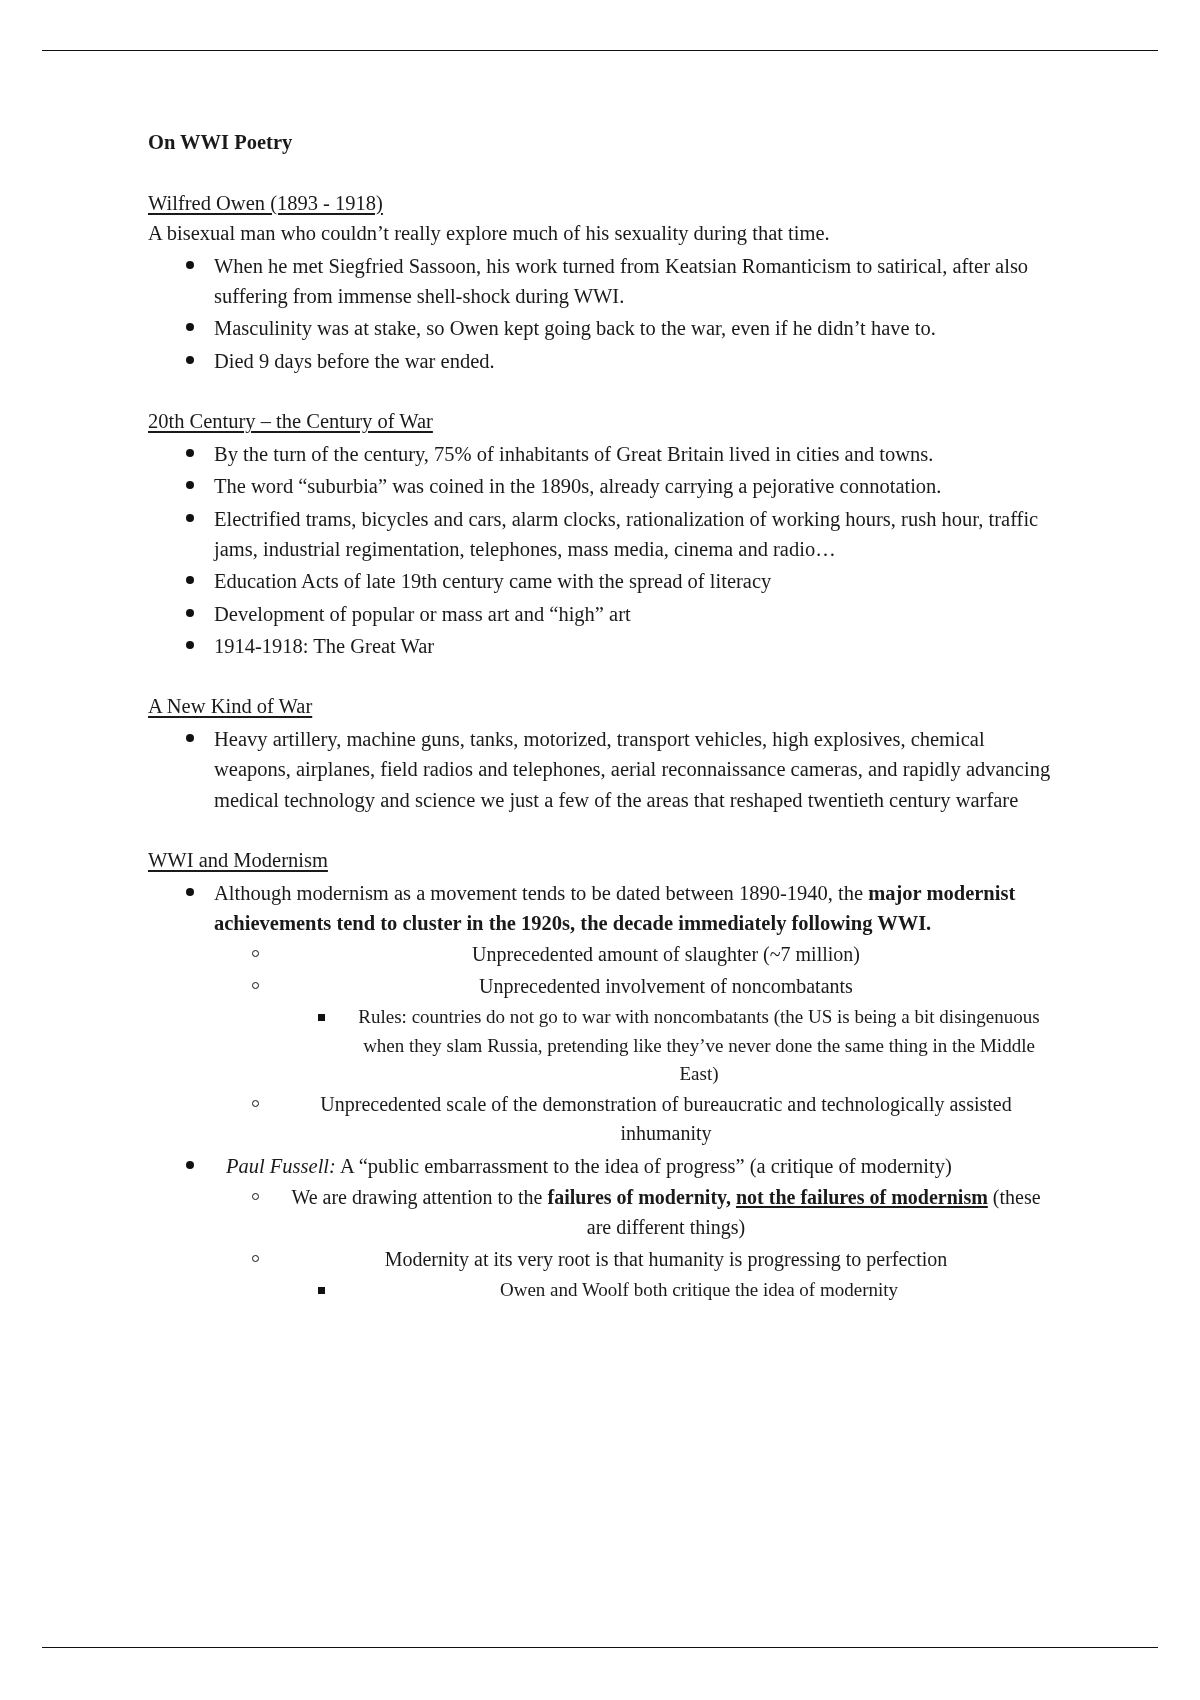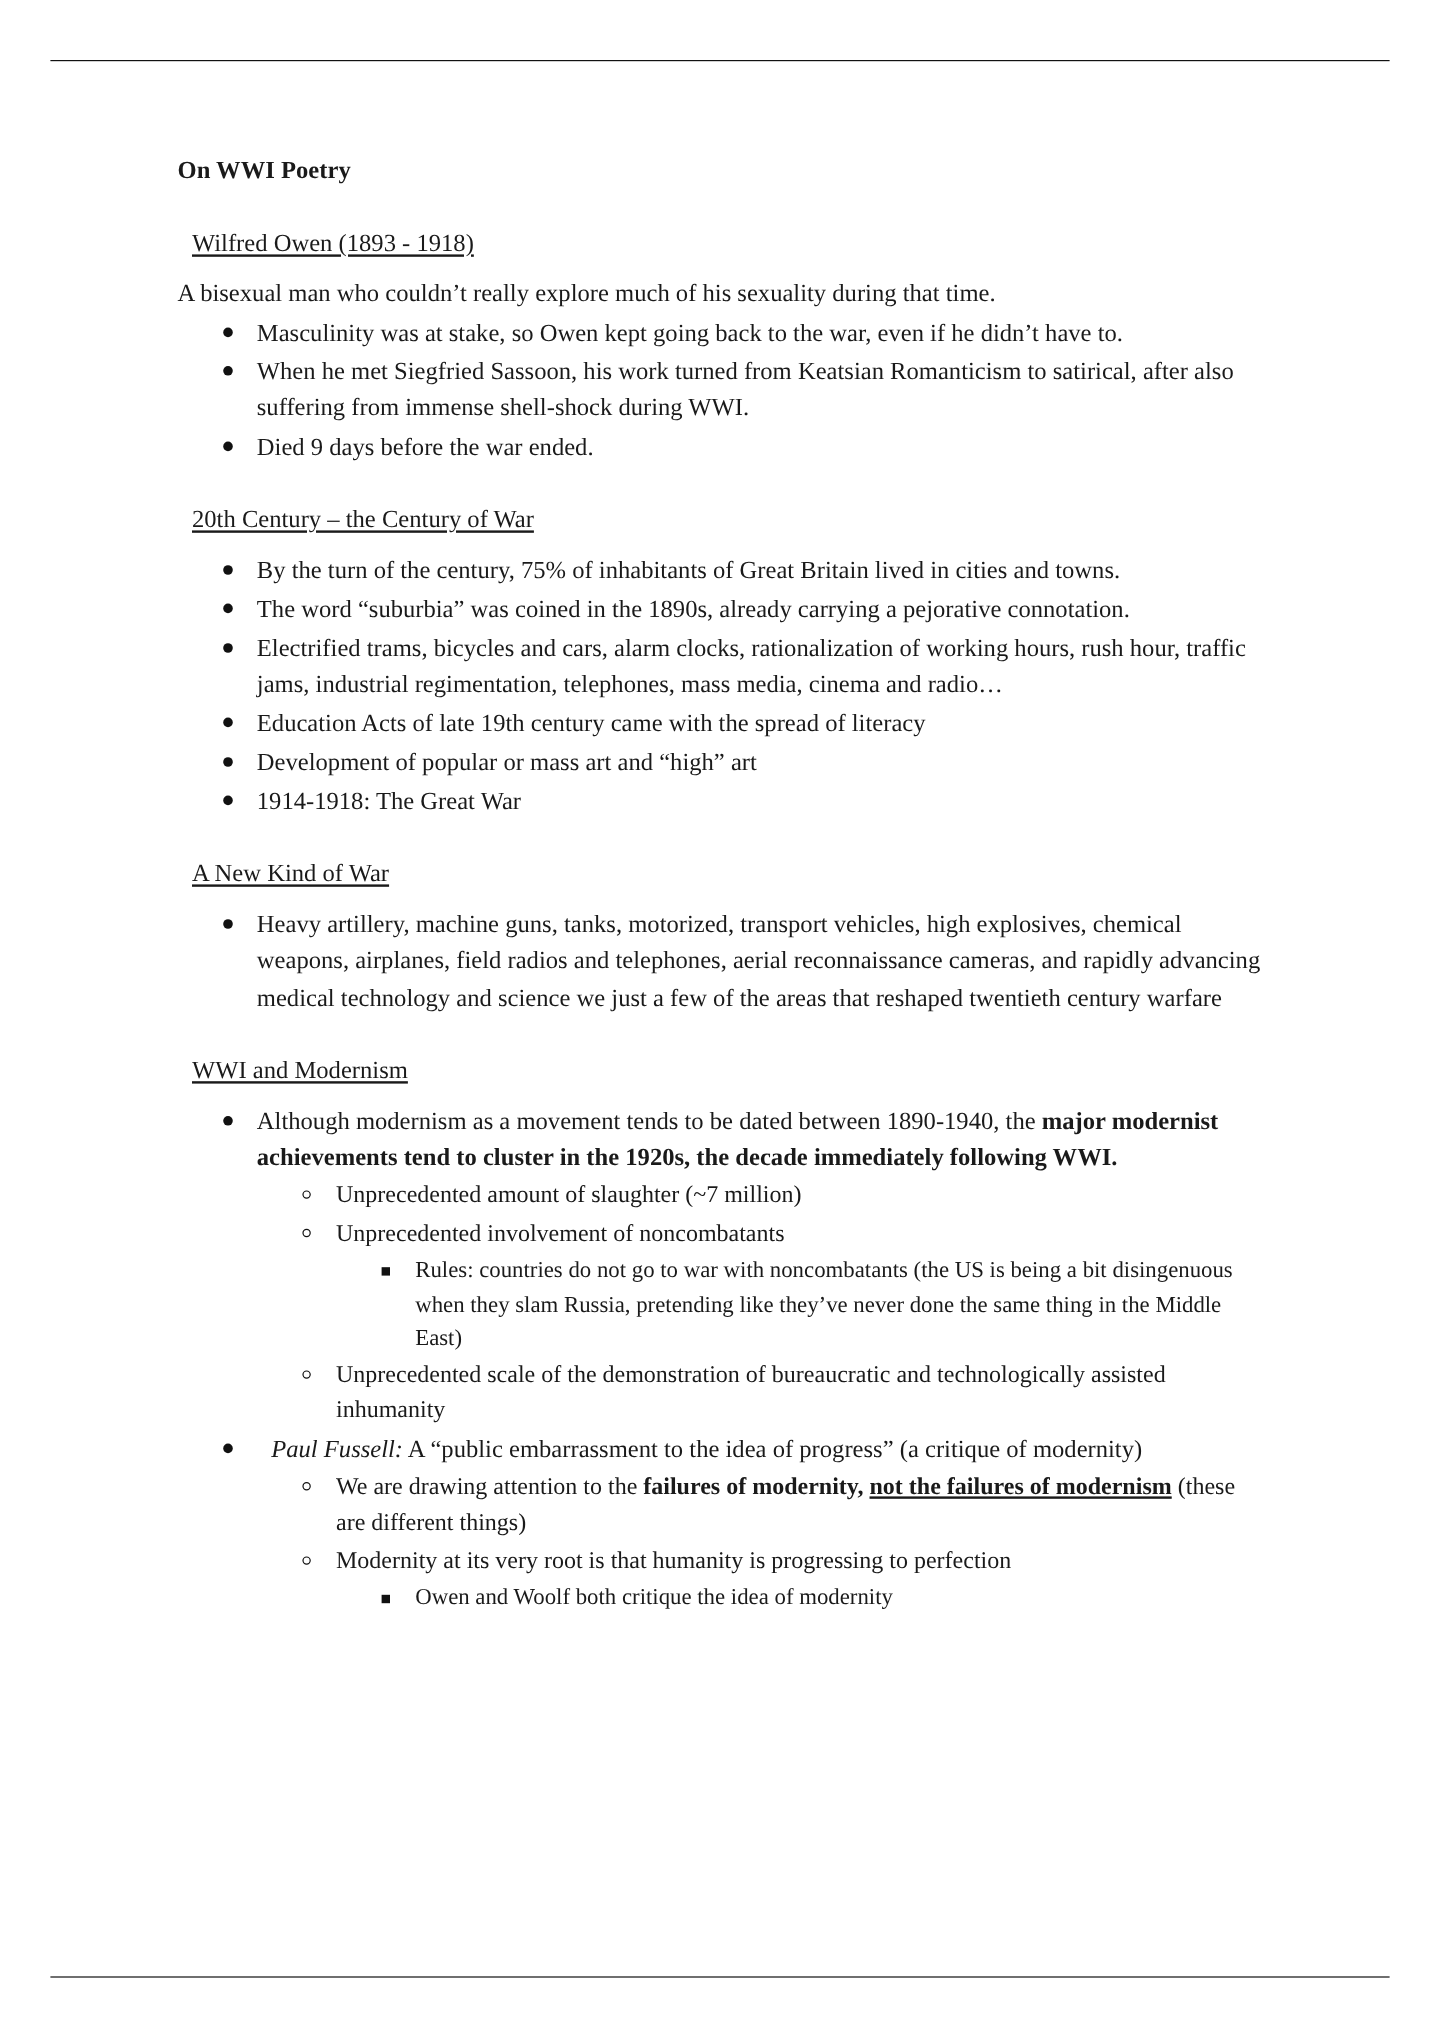--- a/index.html
+++ b/index.html
@@ -51,21 +51,21 @@
   }
 
   .section {
     margin-top: 30px;
   }
   .section-heading {
     font-size: 20.5px;
     text-decoration: underline;
     text-underline-offset: 3px;
     line-height: 1.5;
-    margin: 12px;
+    margin: 0;
   }
   .para {
     font-size: 20.5px;
     line-height: 1.48;
     margin: 0;
   }
 
   ul.lvl1, ul.lvl2, ul.lvl3 {
     margin: 0;
     padding: 0;
@@ -113,21 +113,21 @@
     margin-top: 2px;
   }
   ul.lvl3 > li > .bullet {
     position: absolute;
     left: 38px;
     top: 0.55em;
     width: 7px;
     height: 7px;
     background: #111;
   }
-  ul.lvl2, ul.lvl3 { margin-left: 0; }
+  ul.lvl2, ul.lvl3 { margin-left: 0; text-align: center; }
 
   b { font-weight: bold; }
   i { font-style: italic; margin-left: 12px; }
   .bu { font-weight: bold; text-decoration: underline; text-underline-offset: 2px; }
 </style>
 </head>
 <body>
 
 <div class="page">
 
@@ -135,22 +135,22 @@
   <div class="rule rule-bottom"></div>
 
   <div class="content">
 
     <p class="doc-title">On WWI Poetry</p>
 
     <div class="section">
       <p class="section-heading">Wilfred Owen (1893 - 1918)</p>
       <p class="para">A bisexual man who couldn’t really explore much of his sexuality during that time.</p>
       <ul class="lvl1">
+        <li><span class="bullet"></span><span>When he met Siegfried Sassoon, his work turned from Keatsian Romanticism to satirical, after also suffering from immense shell-shock during WWI.</span></li>
         <li><span class="bullet"></span><span>Masculinity was at stake, so Owen kept going back to the war, even if he didn’t have to.</span></li>
-        <li><span class="bullet"></span><span>When he met Siegfried Sassoon, his work turned from Keatsian Romanticism to satirical, after also suffering from immense shell-shock during WWI.</span></li>
         <li><span class="bullet"></span><span>Died 9 days before the war ended.</span></li>
       </ul>
     </div>
 
     <div class="section">
       <p class="section-heading">20th Century – the Century of War</p>
       <ul class="lvl1">
         <li><span class="bullet"></span><span>By the turn of the century, 75% of inhabitants of Great Britain lived in cities and towns.</span></li>
         <li><span class="bullet"></span><span>The word “suburbia” was coined in the 1890s, already carrying a pejorative connotation.</span></li>
         <li><span class="bullet"></span><span>Electrified trams, bicycles and cars, alarm clocks, rationalization of working hours, rush hour, traffic jams, industrial regimentation, telephones, mass media, cinema and radio…</span></li>

